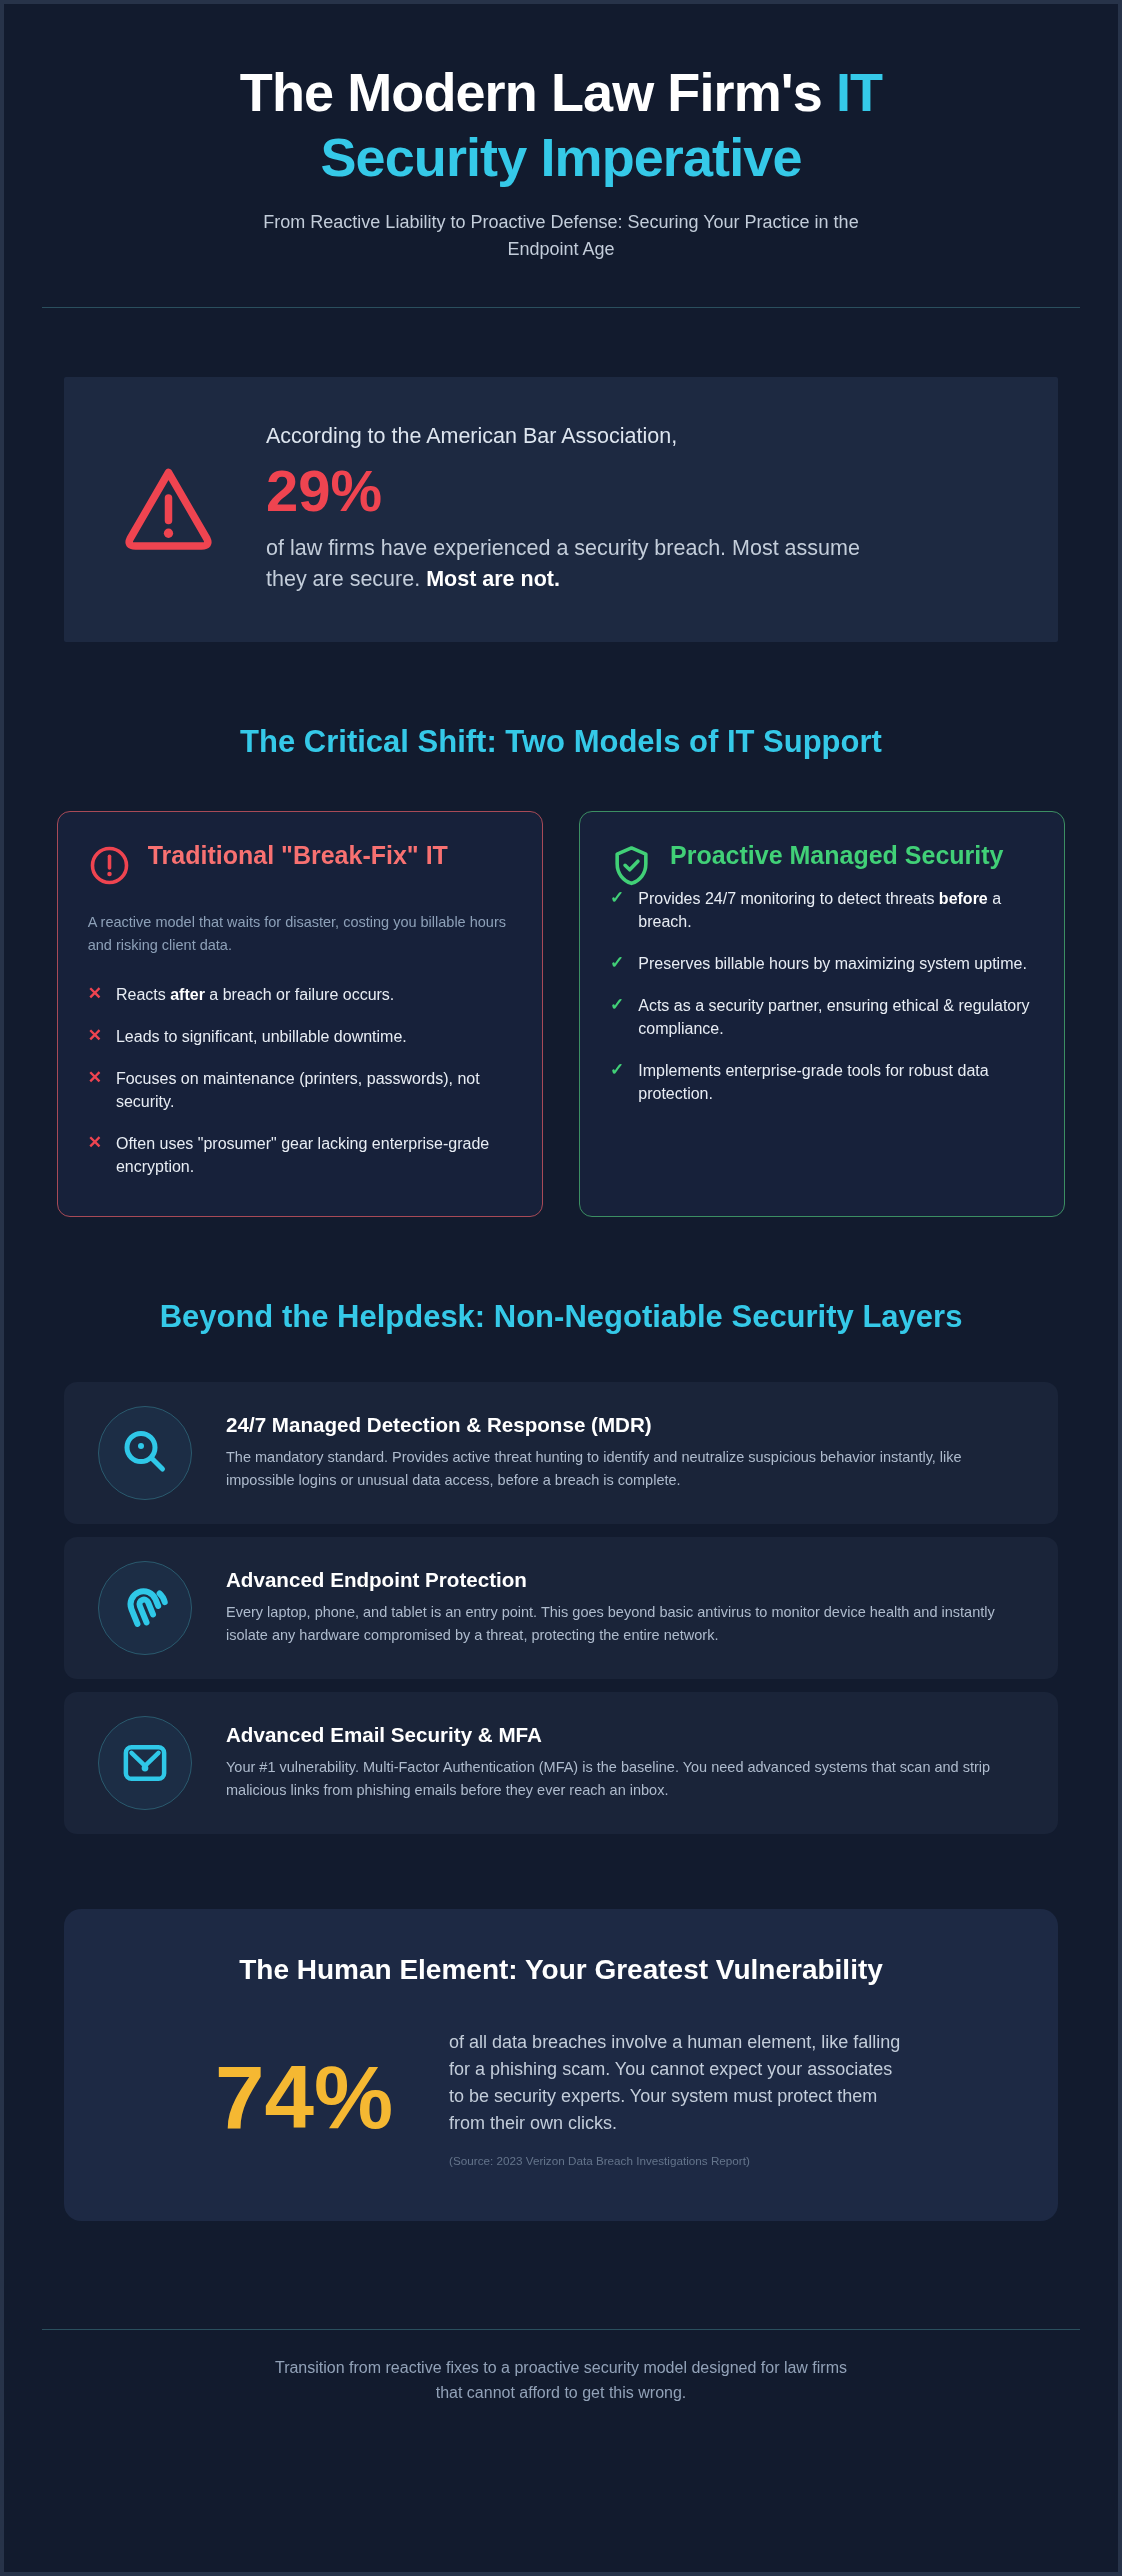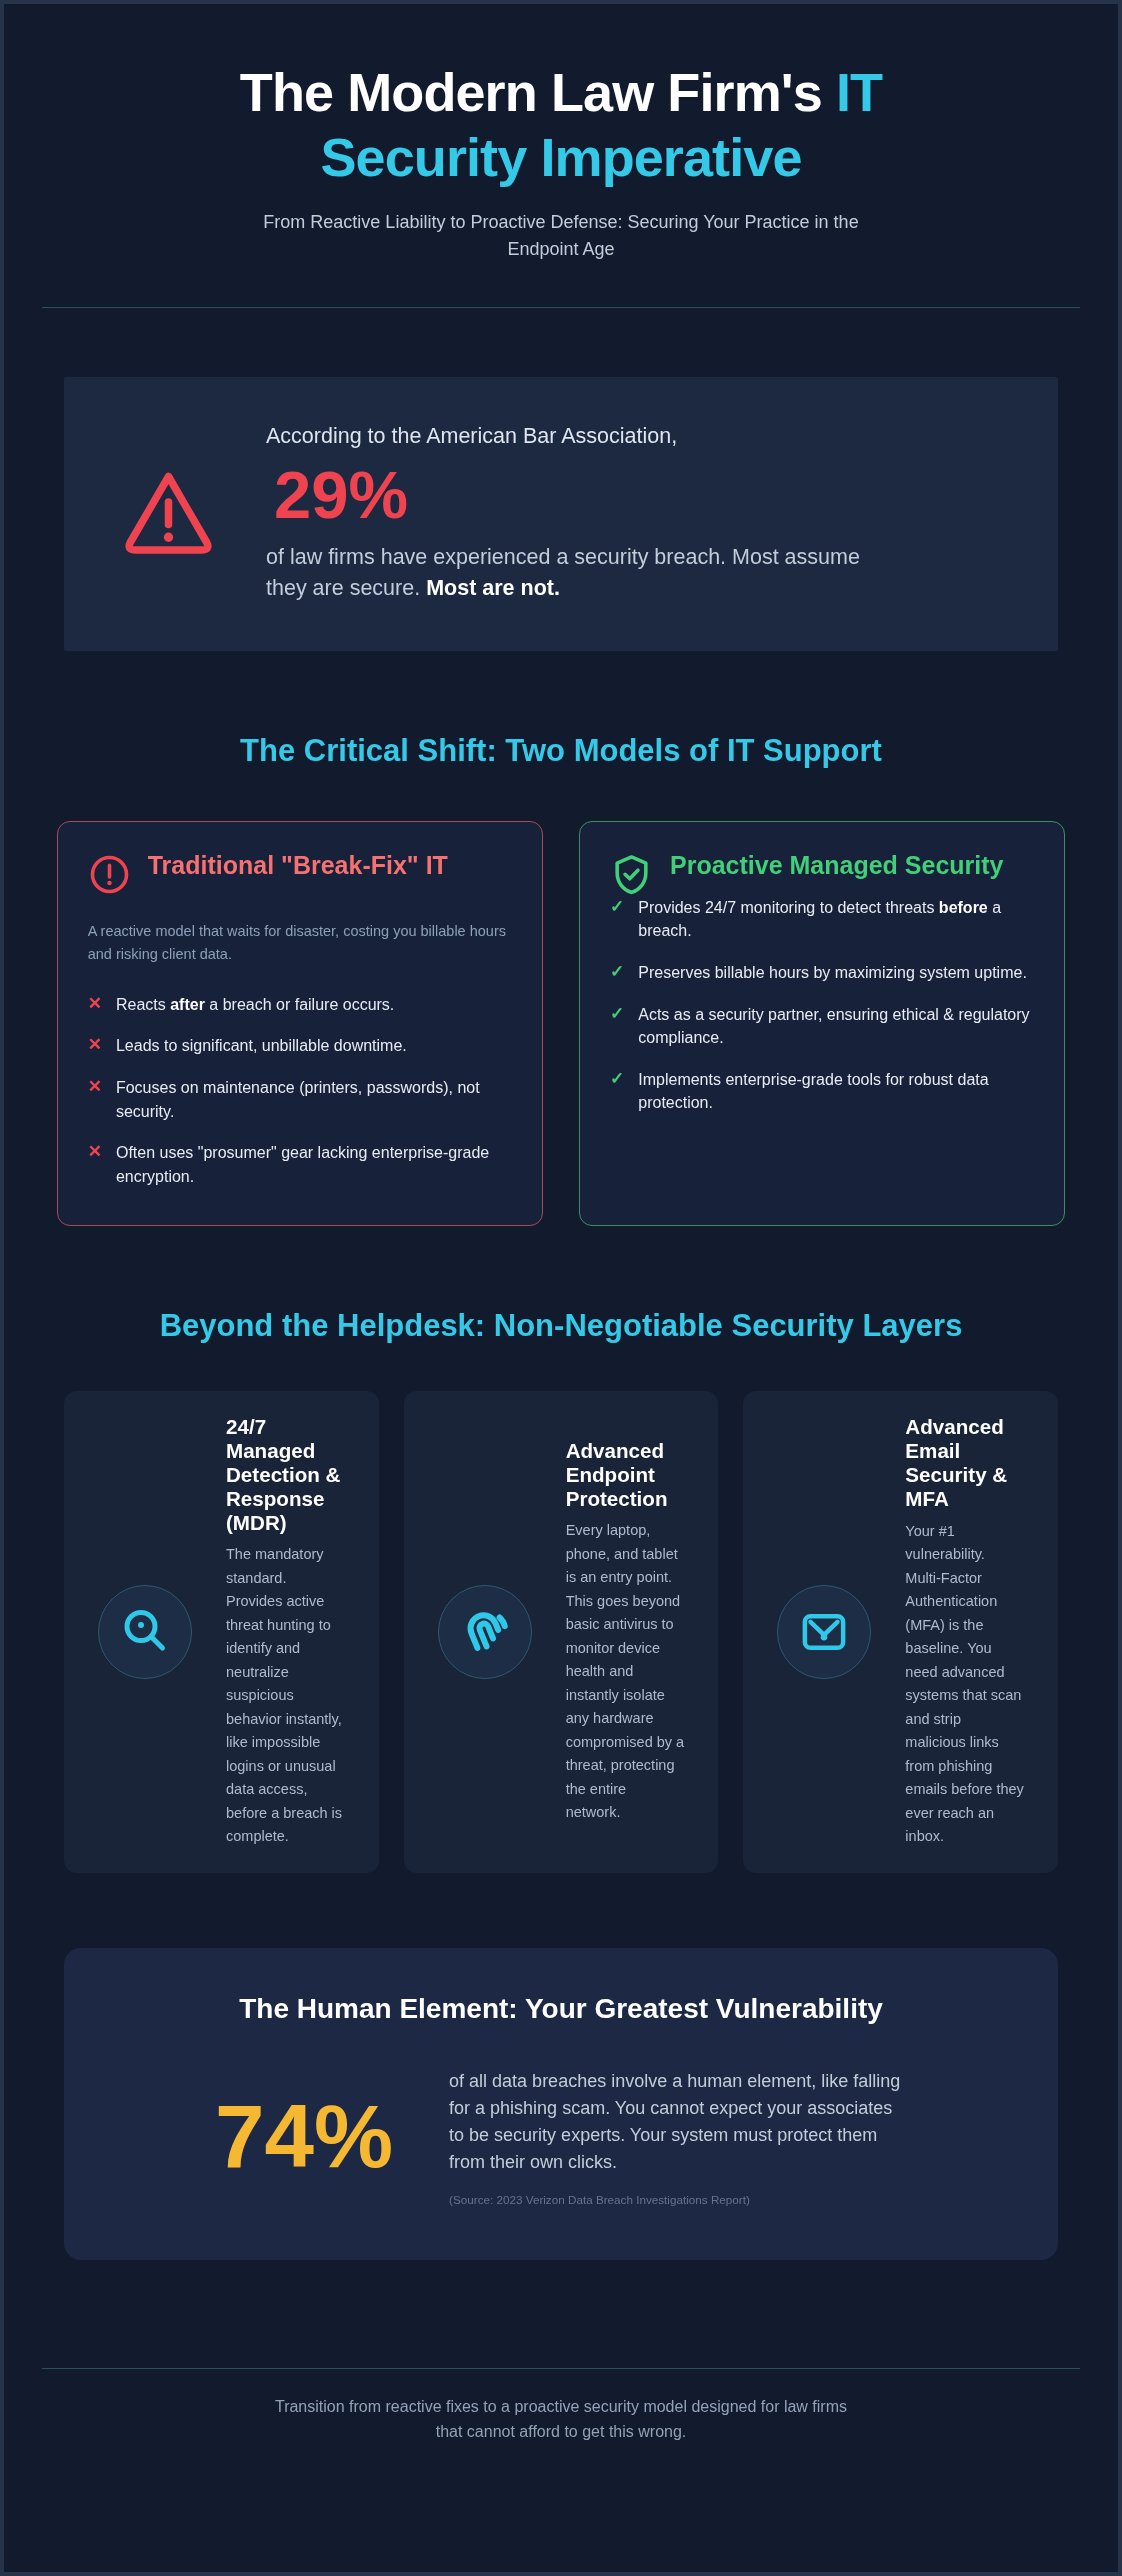--- a/index.html
+++ b/index.html
@@ -24,21 +24,21 @@
     font-size: 18px; line-height: 1.55; color: #c3cdda;
   }
   hr.divider { border: none; border-top: 1.9px solid #2a4f5e; margin: 0 3.7px; }
   
   .stat-card {
     margin: 69px 26px 0; background: #1d2941; border-radius: 2px;
     padding: 47px 56px; display: flex; align-items: center; gap: 49px;
   }
   .stat-icon { flex: none; display: flex; }
   .stat-intro { margin: 0 0 11.2px; font-size: 21.5px; color: #dde5ef; }
-  .stat-value { margin: 0 8px 13px; font-size: 67px; font-weight: 800; color: #ef4450; line-height: 1.02; }
+  .stat-value { margin: 0 0 13px; font-size: 58px; font-weight: 800; color: #ef4450; line-height: 1.02; }
   .stat-body { margin: 0; font-size: 21.5px; line-height: 1.45; color: #c3cdda; max-width: 617px; }
   .stat-body strong { color: #ffffff; }
   
   .section-heading {
     margin: 80px auto 0; max-width: 860px; text-align: center;
     font-size: 31px; line-height: 1.3; font-weight: 800; color: #35c9e8;
   }
   
   .models { display: flex; gap: 36px; margin: 49px 18.7px 0; align-items: stretch; }
   .model-card { flex: 1; border-radius: 13px; padding: 28px 30px 37px; background: #17213a; }
@@ -50,21 +50,21 @@
   .breakfix .model-title { color: #f87171; }
   .managed  .model-title { color: #41d077; }
   .model-desc { margin: 24px 0 26px; font-size: 14.5px; line-height: 1.6; color: #8da0b8; }
   ul.model-list { list-style: none; margin: 0; padding: 0; display: flex; flex-direction: column; gap: 18.7px; }
   ul.model-list li { display: flex; gap: 14px; font-size: 16px; line-height: 1.45; color: #e8edf4; }
   ul.model-list .mark { flex: none; font-weight: 700; font-size: 17px; line-height: 1.35; }
   .mark-x { color: #ef4450; }
   .mark-check { color: #41d077; }
   ul.model-list strong { color: #ffffff; }
   
-  .layers { margin: 45px 26px 0; display: flex; flex-direction: row; gap: 25px; }
+  .layers { margin: 45px 26px 0; display: flex; flex-direction: column; gap: 13px; }
   .layer-card {
     background: #1a2439; border-radius: 13px; padding: 24px 34px;
     display: flex; gap: 34px; align-items: center;
   }
   .layer-icon {
     flex: none; width: 94px; height: 94px; border-radius: 50%;
     background: #1c2d45; border: 0.9px solid #2a5a6e;
     display: flex; align-items: center; justify-content: center;
   }
   .layer-title { margin: 0 0 8.4px; font-size: 20.6px; font-weight: 800; color: #ffffff; }

